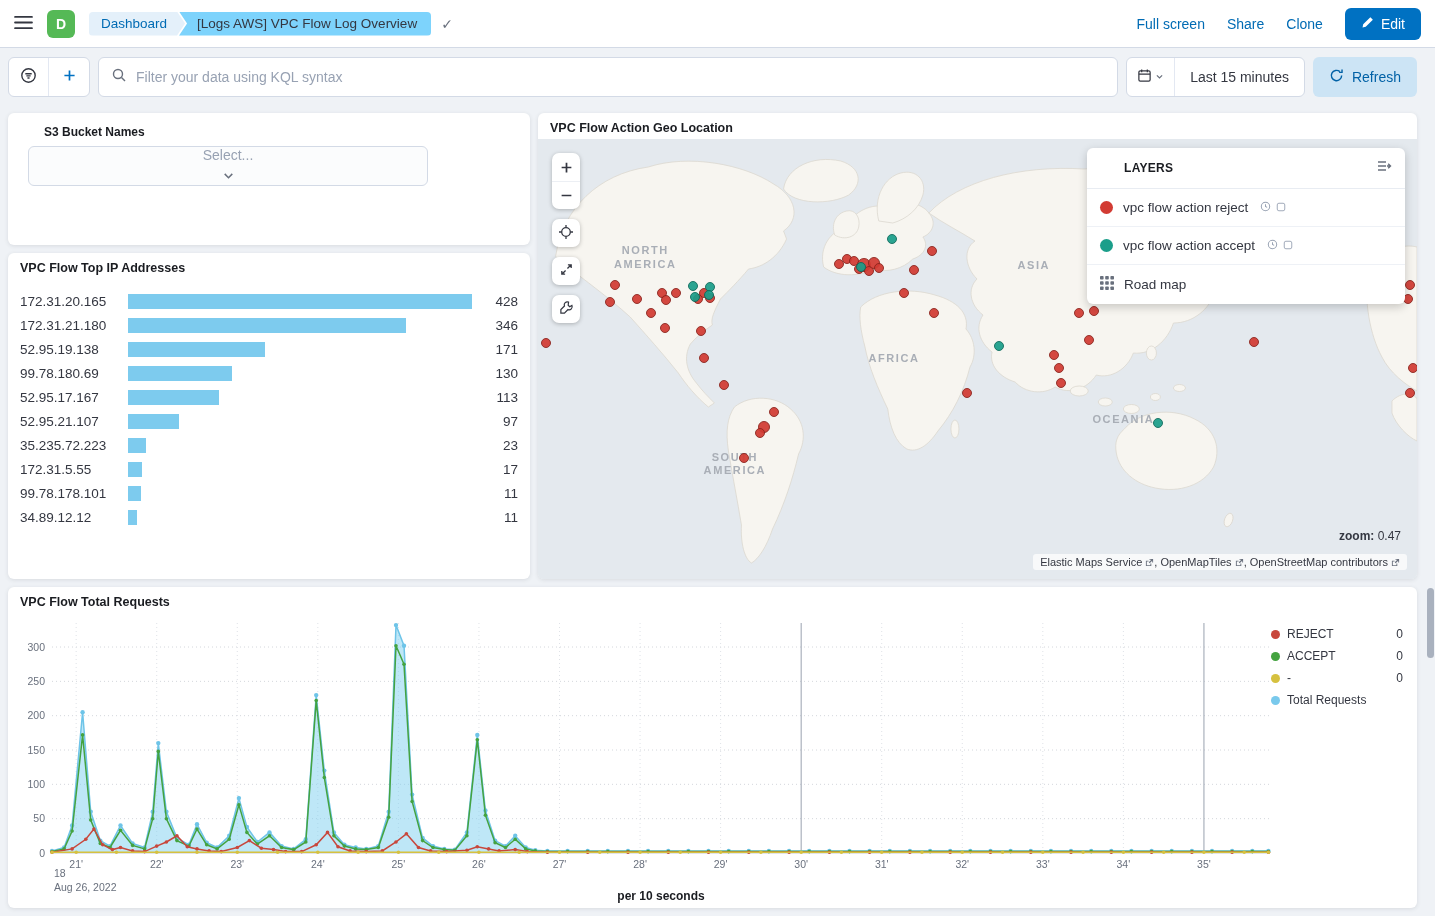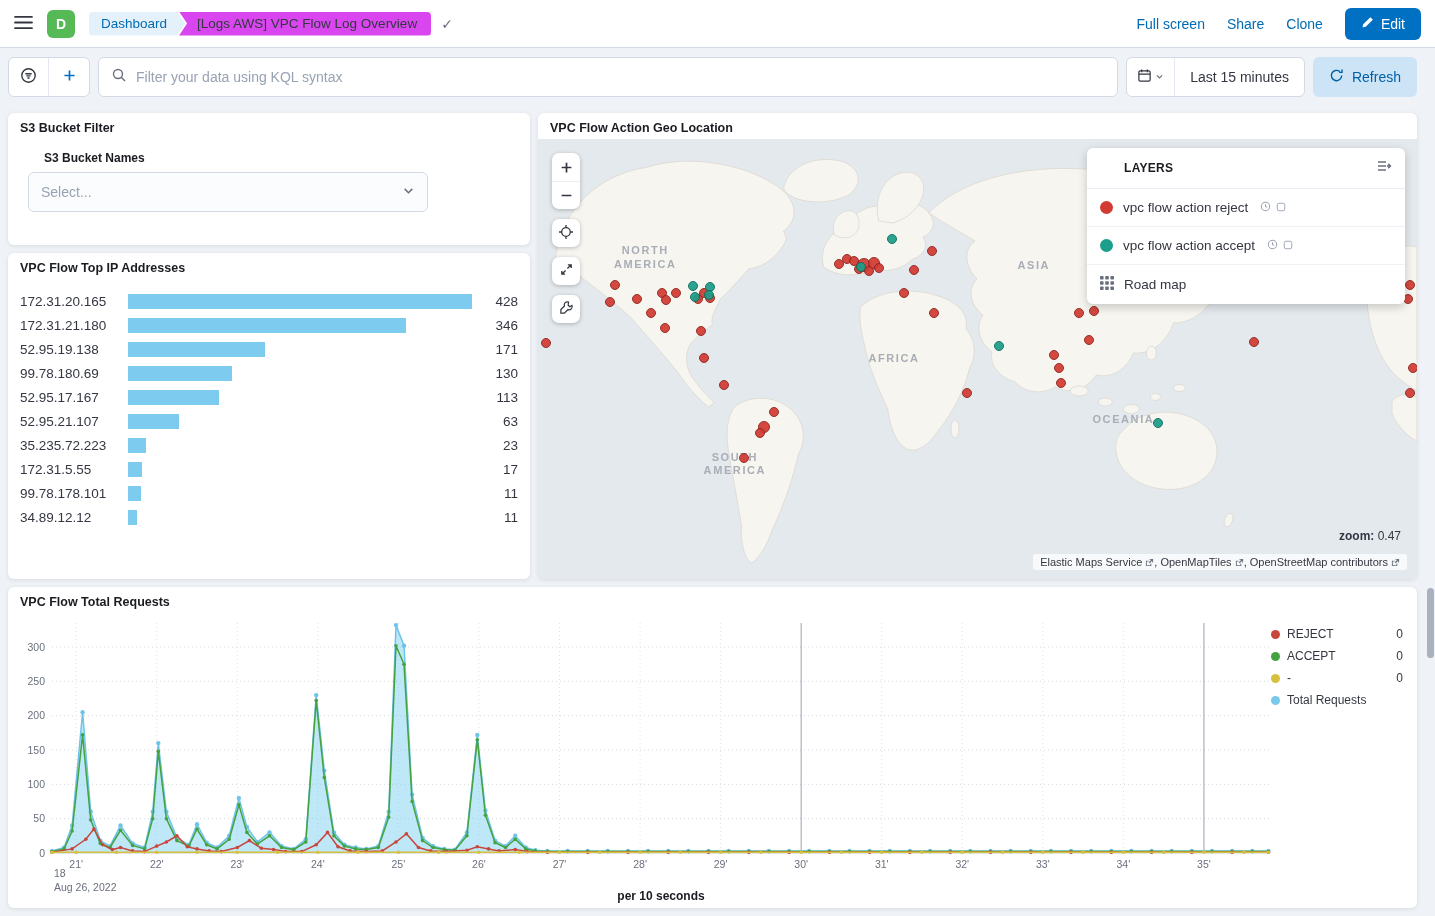--- a/index.html
+++ b/index.html
@@ -7,21 +7,21 @@
   body { font-family:"Liberation Sans","DejaVu Sans",sans-serif; background:#eff2f6; color:#343741; position:relative; }
   button { font-family:inherit; cursor:pointer; }
 
   
   .top-bar { height:48px; background:#fff; border-bottom:1px solid #d3dae6; display:flex; align-items:center; padding:0 14px; gap:14px; }
   .icon-btn { background:none; border:none; display:flex; align-items:center; }
   .space-avatar { width:28px; height:28px; border-radius:6px; background:var(--space,#55B956); color:#fff; font-weight:700; font-size:14px; display:flex; align-items:center; justify-content:center; cursor:pointer; }
   .breadcrumbs { display:flex; align-items:center; }
   .crumb { font-size:13.5px; padding:4px 14px 5px 12px; cursor:pointer; }
   .crumb-first { background:#E4F0FA; color:var(--link,#006BB4); clip-path:polygon(0 0, calc(100% - 8px) 0, 100% 50%, calc(100% - 8px) 100%, 0 100%); border-radius:4px 0 0 4px; padding-right:18px; }
-  .crumb-last { background:#d946ef; color:#343741; clip-path:polygon(0 0, 100% 0, 100% 100%, 0 100%, 8px 50%); margin-left:-6px; padding-left:18px; border-radius:0 4px 4px 0; }
+  .crumb-last { background:#7dd3fc; color:#343741; clip-path:polygon(0 0, 100% 0, 100% 100%, 0 100%, 8px 50%); margin-left:-6px; padding-left:18px; border-radius:0 4px 4px 0; }
   .crumb-check { margin-left:10px; color:#69707d; font-size:14px; }
   .header-right { margin-left:auto; display:flex; align-items:center; gap:22px; }
   .hlink { color:var(--link,#006BB4); font-size:14px; cursor:pointer; text-decoration:none; }
   .edit-btn { background:var(--accent,#0071C2); border:none; color:#fff; height:32px; padding:0 16px; border-radius:6px; font-size:14px; display:flex; align-items:center; gap:7px; }
 
   
   .query-bar { height:57px; display:flex; align-items:center; gap:8px; padding:0 18px 0 8px; background:#eff2f6; }
   .filter-group { display:flex; height:40px; background:#fff; border:1px solid #d3dae6; border-radius:6px; overflow:hidden; }
   .filter-group button { width:40px; background:none; border:none; display:flex; align-items:center; justify-content:center; }
   .filter-group button:first-child { border-right:1px solid #e3e8f2; }
@@ -37,21 +37,21 @@
   .content { position:absolute; top:105px; left:0; right:0; bottom:0; padding:8px 18px 8px 8px; display:grid; grid-template-columns:522px 1fr; grid-template-rows:466px 321px; gap:8px; }
   .panel { background:#fff; border-radius:6px; box-shadow:0 1px 4px rgba(52,55,65,.12); }
   .panel-title { font-size:12.5px; font-weight:700; color:#1a1c21; padding:8px 12px 4px; }
   .left-col { grid-column:1; grid-row:1; display:flex; flex-direction:column; gap:8px; }
   .s3-panel { height:132px; }
   .ip-panel { flex:1; }
 
   
   .s3-body { padding:8px 20px; }
   .field-label { display:block; font-size:12px; font-weight:700; color:#1a1c21; margin:4px 16px 7px; }
-  .select { width:400px; height:40px; background:#fbfcfd; border:1px solid #d3dae6; border-radius:6px; display:flex; align-items:center; justify-content:space-between; padding:0 12px; font-size:14px; color:#98A2B3; cursor:pointer; }
+  .select { width:400px; height:40px; background:#fbfcfd; border:1px solid #d3dae6; border-radius:6px; display:flex; align-items:center; justify-content:space-between; padding:0 12px; font-size:14px; color:#98A2B3; cursor:pointer;flex-direction:column; }
 
   
   .ip-rows { padding:10px 12px 0; }
   .ip-row { display:flex; align-items:center; height:24px; }
   .ip-label { width:108px; font-size:13.5px; color:#343741; }
   .ip-track { flex:1; height:15px; }
   .ip-bar { height:100%; }
   .ip-value { width:46px; text-align:right; font-size:13.5px; color:#343741; }
 
   
@@ -162,21 +162,20 @@
         </svg></span>
     <span>Refresh</span>
   </button>
 </div>
 
 <main class="content">
 
   <div class="left-col">
 
     <section class="panel s3-panel">
-      <div class="panel-title">S3 Bucket Filter</div>
       <div class="s3-body">
         <label class="field-label">S3 Bucket Names</label>
         <div class="select">
           <span>Select...</span>
           <span><svg width="13" height="13" viewBox="0 0 12 12" fill="none" stroke="#69707d" stroke-width="1.4">
                 <path d="M2.5 4.5L6 8l3.5-3.5"></path>
               </svg></span>
         </div>
       </div>
     </section>
@@ -217,21 +216,21 @@
             <div class="ip-track">
               <div class="ip-bar" style="width: 26.4019%; background: rgb(125, 203, 238);"></div>
             </div>
             <div class="ip-value">113</div>
           </div>
           <div class="ip-row">
             <div class="ip-label">52.95.21.107</div>
             <div class="ip-track">
               <div class="ip-bar" style="width: 14.7196%; background: rgb(125, 203, 238);"></div>
             </div>
-            <div class="ip-value">63</div>
+            <div class="ip-value">97</div>
           </div>
           <div class="ip-row">
             <div class="ip-label">35.235.72.223</div>
             <div class="ip-track">
               <div class="ip-bar" style="width: 5.37383%; background: rgb(125, 203, 238);"></div>
             </div>
             <div class="ip-value">23</div>
           </div>
           <div class="ip-row">
             <div class="ip-label">172.31.5.55</div>

